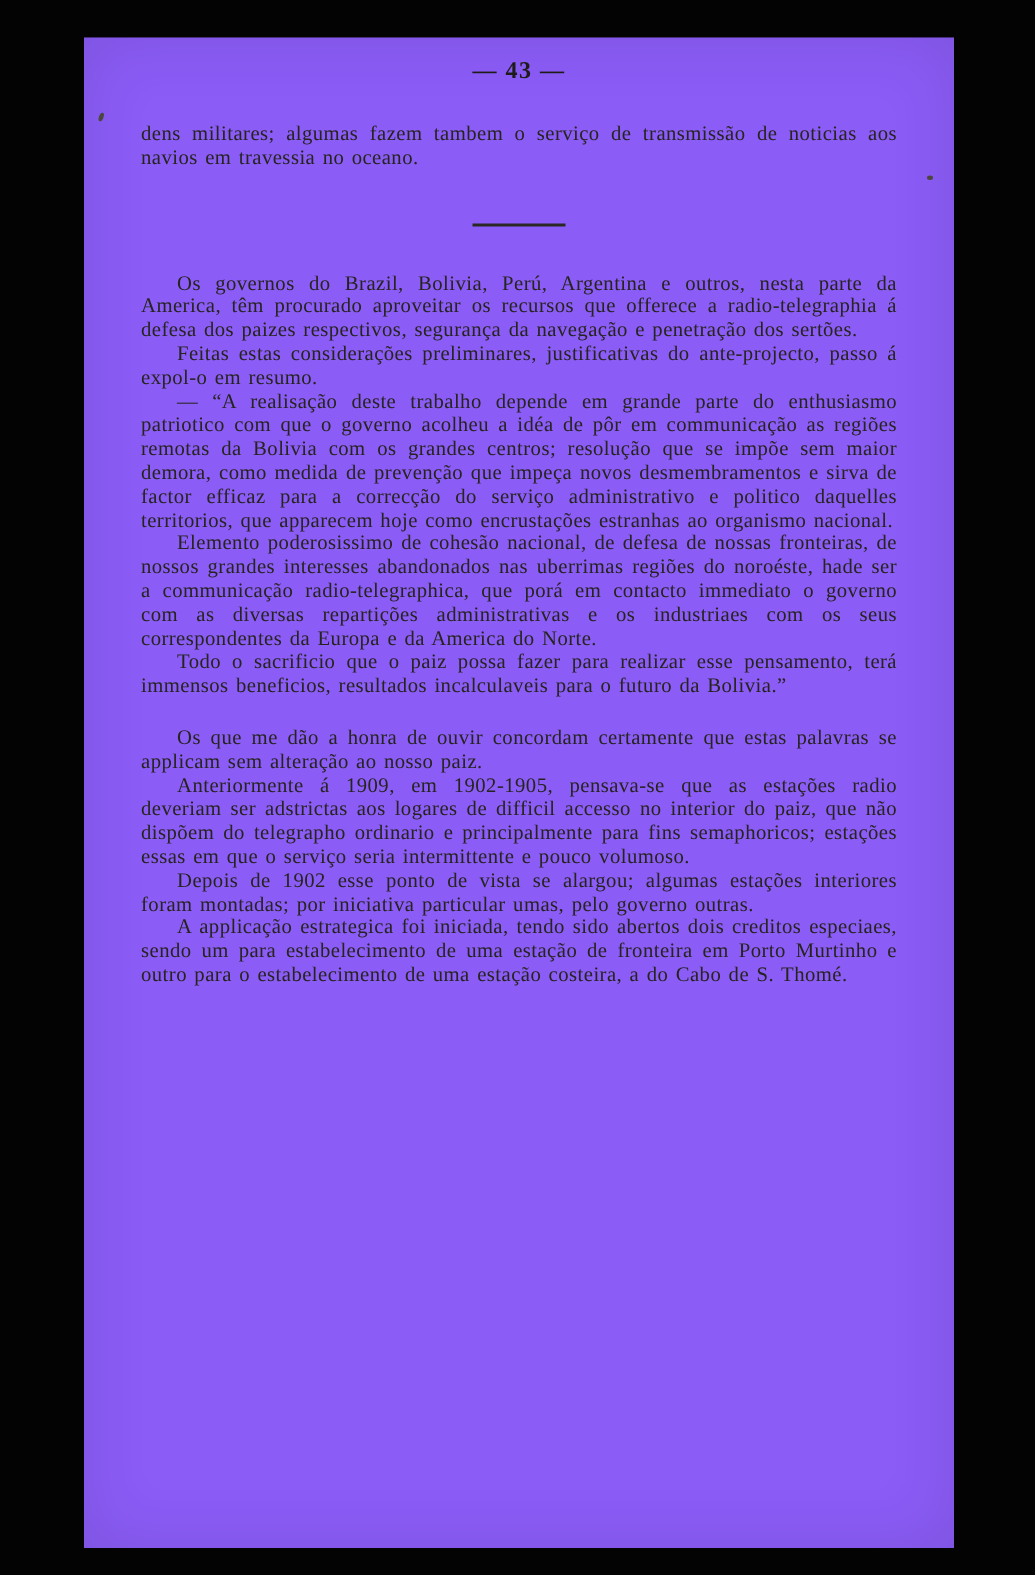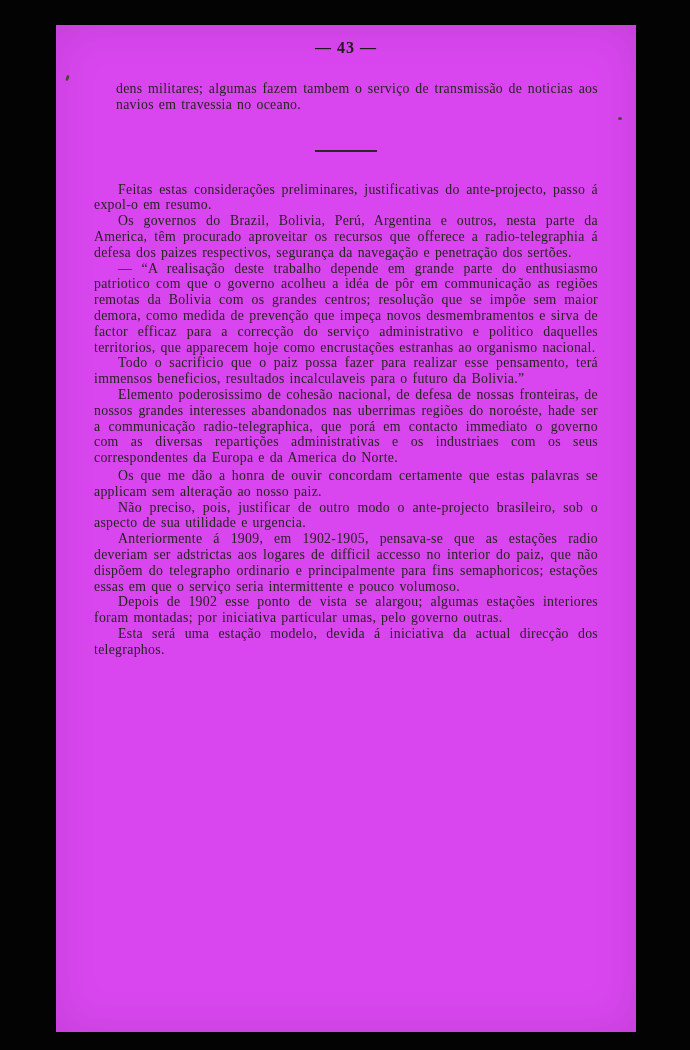--- a/index.html
+++ b/index.html
@@ -13,21 +13,21 @@
     position: relative;
     overflow: hidden;
     font-family: "Liberation Serif", "DejaVu Serif", serif;
   }
   .scan {
     position: absolute;
     left: 56px;
     top: 25px;
     width: 580px;
     height: 1007px;
-    background: #d946ef;
+    background: #8b5cf6;
     box-shadow: inset 0 0 45px rgba(0,0,0,0.10);
     overflow: hidden;
   }
   .content {
     padding: 10px 38px 0 38px;
     color: #26241f;
   }
   .page-number {
     text-align: center;
     font-weight: bold;
@@ -40,24 +40,23 @@
     margin: 0;
     font-size: 13.8px;
     line-height: 15.8px;
     text-align: justify;
     text-indent: 24px;
     letter-spacing: 0.3px;
     word-spacing: 1.2px;
   }
   p.no-indent {
     text-indent: 0;
-    margin-left: 22px;
   }
   p.space-before {
-    margin-top: 2px;
+    margin-top: 19px;
   }
   .rule-wrap {
     text-align: center;
     margin: 34px 0 30px 0;
     line-height: 0;
   }
   .rule {
     display: inline-block;
     width: 62px;
     height: 2px;
@@ -80,24 +79,23 @@
 
   <div class="content">
     <div class="page-number">— 43 —</div>
 
     <p class="no-indent">dens militares; algumas fazem tambem o serviço de transmissão de noticias aos navios em travessia no oceano.</p>
 
     <div class="rule-wrap">
       <span class="rule"></span>
     </div>
 
+    <p>Os governos do Brazil, Bolivia, Perú, Argentina e outros, nesta parte da America, têm procurado aproveitar os recursos que offerece a radio-telegraphia á defesa dos paizes respectivos, segurança da navegação e penetração dos sertões.</p>
     <p>Feitas estas considerações preliminares, justificativas do ante-projecto, passo á expol-o em resumo.</p>
-    <p>Os governos do Brazil, Bolivia, Perú, Argentina e outros, nesta parte da America, têm procurado aproveitar os recursos que offerece a radio-telegraphia á defesa dos paizes respectivos, segurança da navegação e penetração dos sertões.</p>
     <p>— “A realisação deste trabalho depende em grande parte do enthusiasmo patriotico com que o governo acolheu a idéa de pôr em communicação as regiões remotas da Bolivia com os grandes centros; resolução que se impõe sem maior demora, como medida de prevenção que impeça novos desmembramentos e sirva de factor efficaz para a correcção do serviço administrativo e politico daquelles territorios, que apparecem hoje como encrustações estranhas ao organismo nacional.</p>
+    <p>Elemento poderosissimo de cohesão nacional, de defesa de nossas fronteiras, de nossos grandes interesses abandonados nas uberrimas regiões do noroéste, hade ser a communicação radio-telegraphica, que porá em contacto immediato o governo com as diversas repartições administrativas e os industriaes com os seus correspondentes da Europa e da America do Norte.</p>
     <p>Todo o sacrificio que o paiz possa fazer para realizar esse pensamento, terá immensos beneficios, resultados incalculaveis para o futuro da Bolivia.”</p>
-    <p>Elemento poderosissimo de cohesão nacional, de defesa de nossas fronteiras, de nossos grandes interesses abandonados nas uberrimas regiões do noroéste, hade ser a communicação radio-telegraphica, que porá em contacto immediato o governo com as diversas repartições administrativas e os industriaes com os seus correspondentes da Europa e da America do Norte.</p>
     <p class="space-before">Os que me dão a honra de ouvir concordam certamente que estas palavras se applicam sem alteração ao nosso paiz.</p>
-    <p>Não preciso, pois, justificar de outro modo o ante-projecto brasileiro, sob o aspecto de sua utilidade e urgencia.</p>
     <p>Anteriormente á 1909, em 1902-1905, pensava-se que as estações radio deveriam ser adstrictas aos logares de difficil accesso no interior do paiz, que não dispõem do telegrapho ordinario e principalmente para fins semaphoricos; estações essas em que o serviço seria intermittente e pouco volumoso.</p>
     <p>Depois de 1902 esse ponto de vista se alargou; algumas estações interiores foram montadas; por iniciativa particular umas, pelo governo outras.</p>
-    <p>Esta será uma estação modelo, devida á iniciativa da actual direcção dos telegraphos.</p>
+    <p>A applicação estrategica foi iniciada, tendo sido abertos dois creditos especiaes, sendo um para estabelecimento de uma estação de fronteira em Porto Murtinho e outro para o estabelecimento de uma estação costeira, a do Cabo de S. Thomé.</p>
   </div>
 </div>
 
 </body></html>

